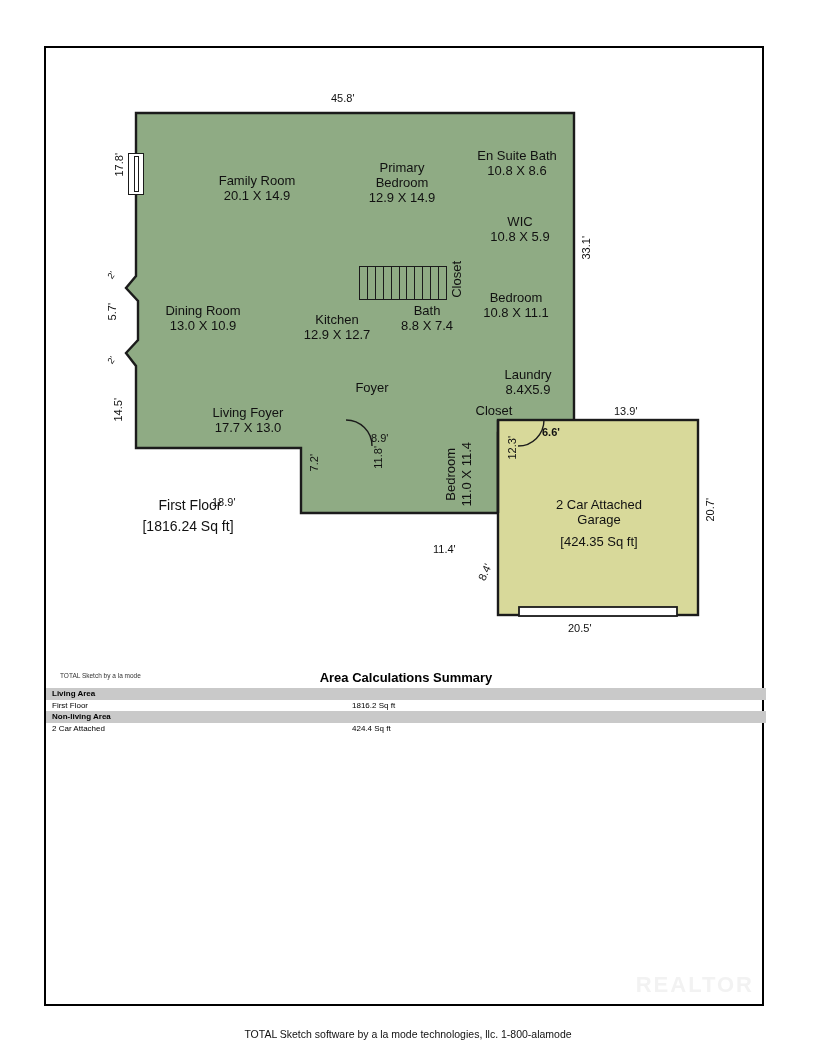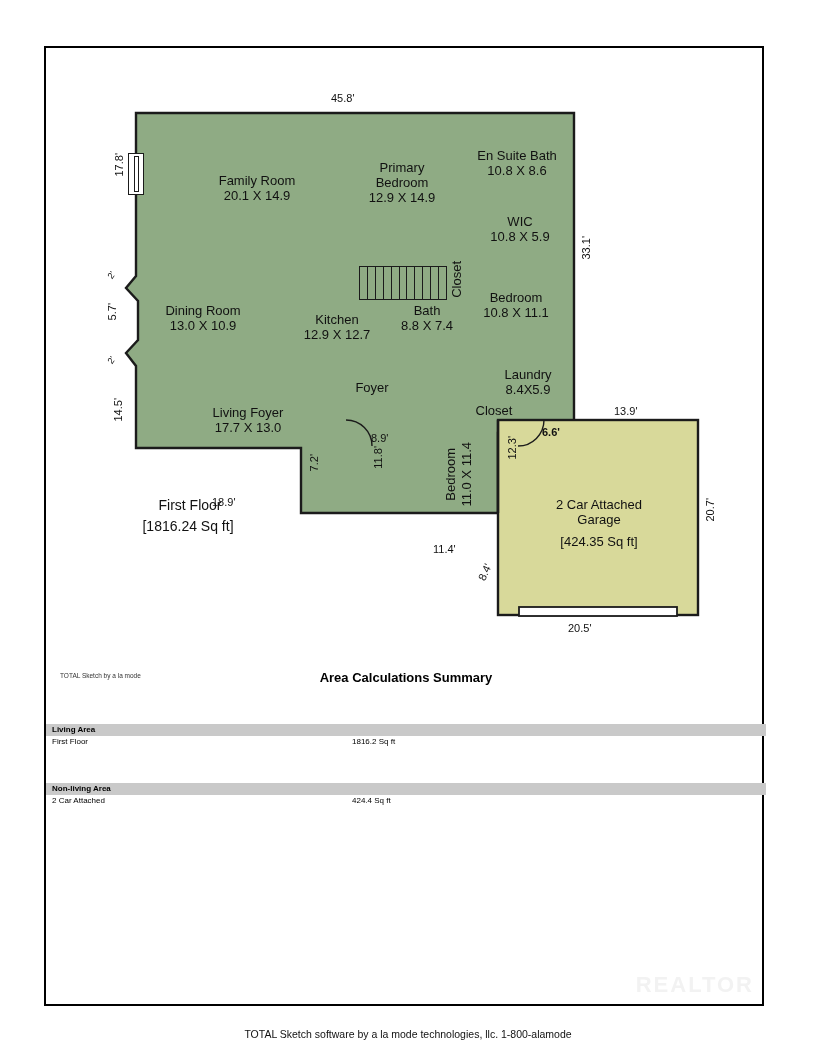--- a/index.html
+++ b/index.html
@@ -122,21 +122,20 @@
     font-size: 8px;
   }
   #calc-table .row {
     position: relative;
     height: 11.5px;
     line-height: 11.5px;
   }
   #calc-table .row.hdr {
     background: #c9c9c9;
     font-weight: bold;
-    margin-top: 36px;
   }
   #calc-table .row .c-name {
     position: absolute;
     left: 6px;
     top: 0;
   }
   #calc-table .row .c-val {
     position: absolute;
     left: 306px;
     top: 0;

